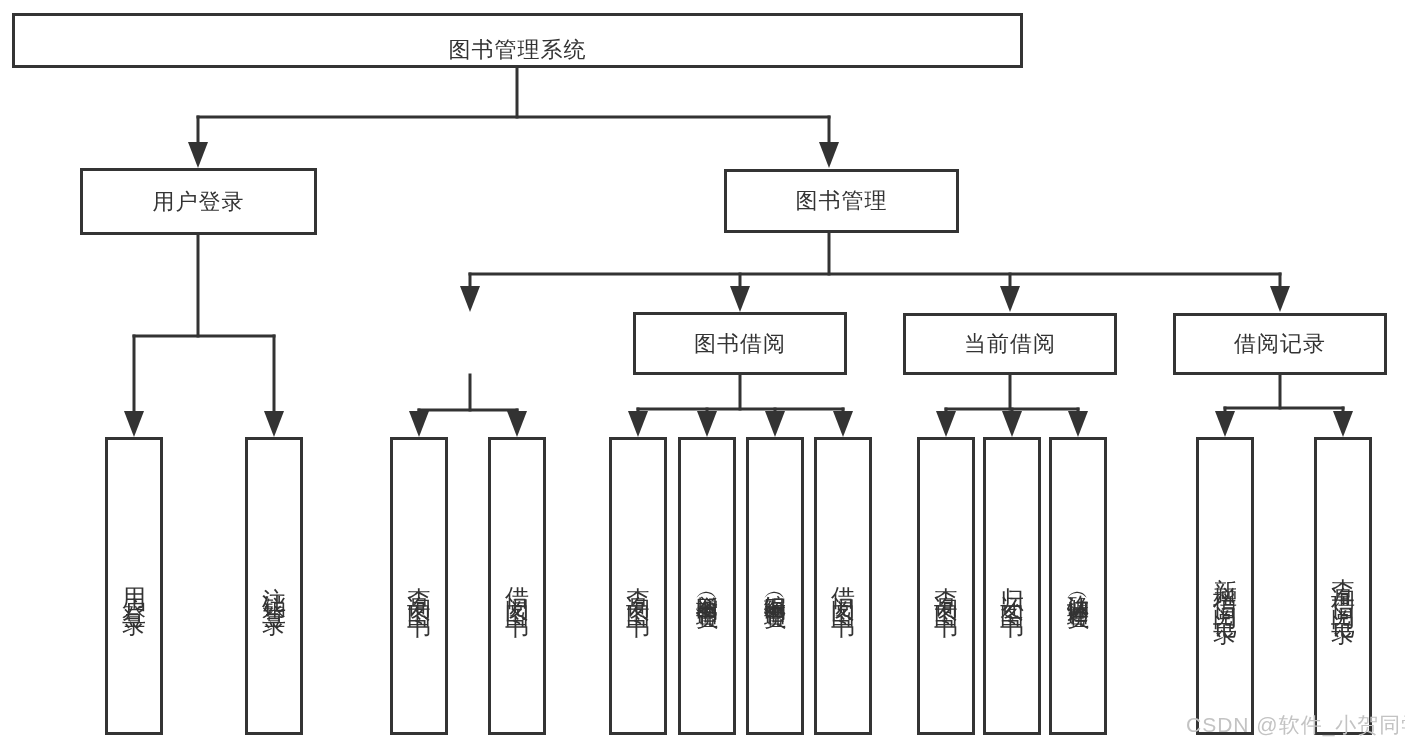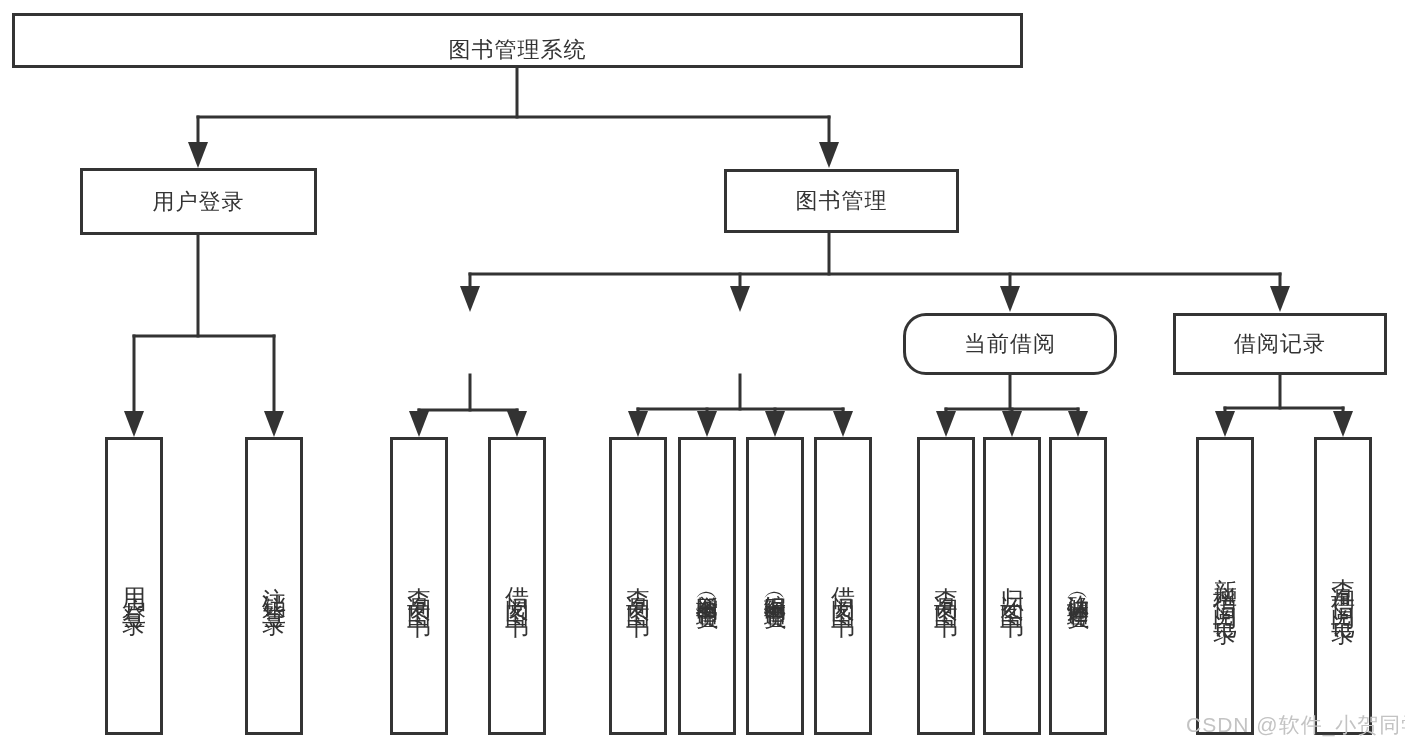--- a/index.html
+++ b/index.html
@@ -145,21 +145,24 @@
     <span>图书管理系统</span>
   </div>
 
   <div class="node" style="left:80px;top:168px;width:237px;height:67px;">
     <span>用户登录</span>
   </div>
   <div class="node" style="left:712px;top:169px;width:235px;height:64px;margin-left:12px;">
     <span>图书管理</span>
   </div>
 
-  <div class="node" style="left:903px;top:313px;width:214px;height:62px;border-radius:23px;">
+  <div class="node" style="left:633px;top:312px;width:214px;height:63px;">
+    <span>图书借阅</span>
+  </div>
+  <div class="node" style="left:903px;top:313px;width:214px;height:62px;">
     <span>当前借阅</span>
   </div>
   <div class="node" style="left:1173px;top:313px;width:214px;height:62px;">
     <span>借阅记录</span>
   </div>
 
   <div class="leaf" style="left:105px;">
     <span class="vtext">用户登录</span>
   </div>
   <div class="leaf" style="left:245px;">

